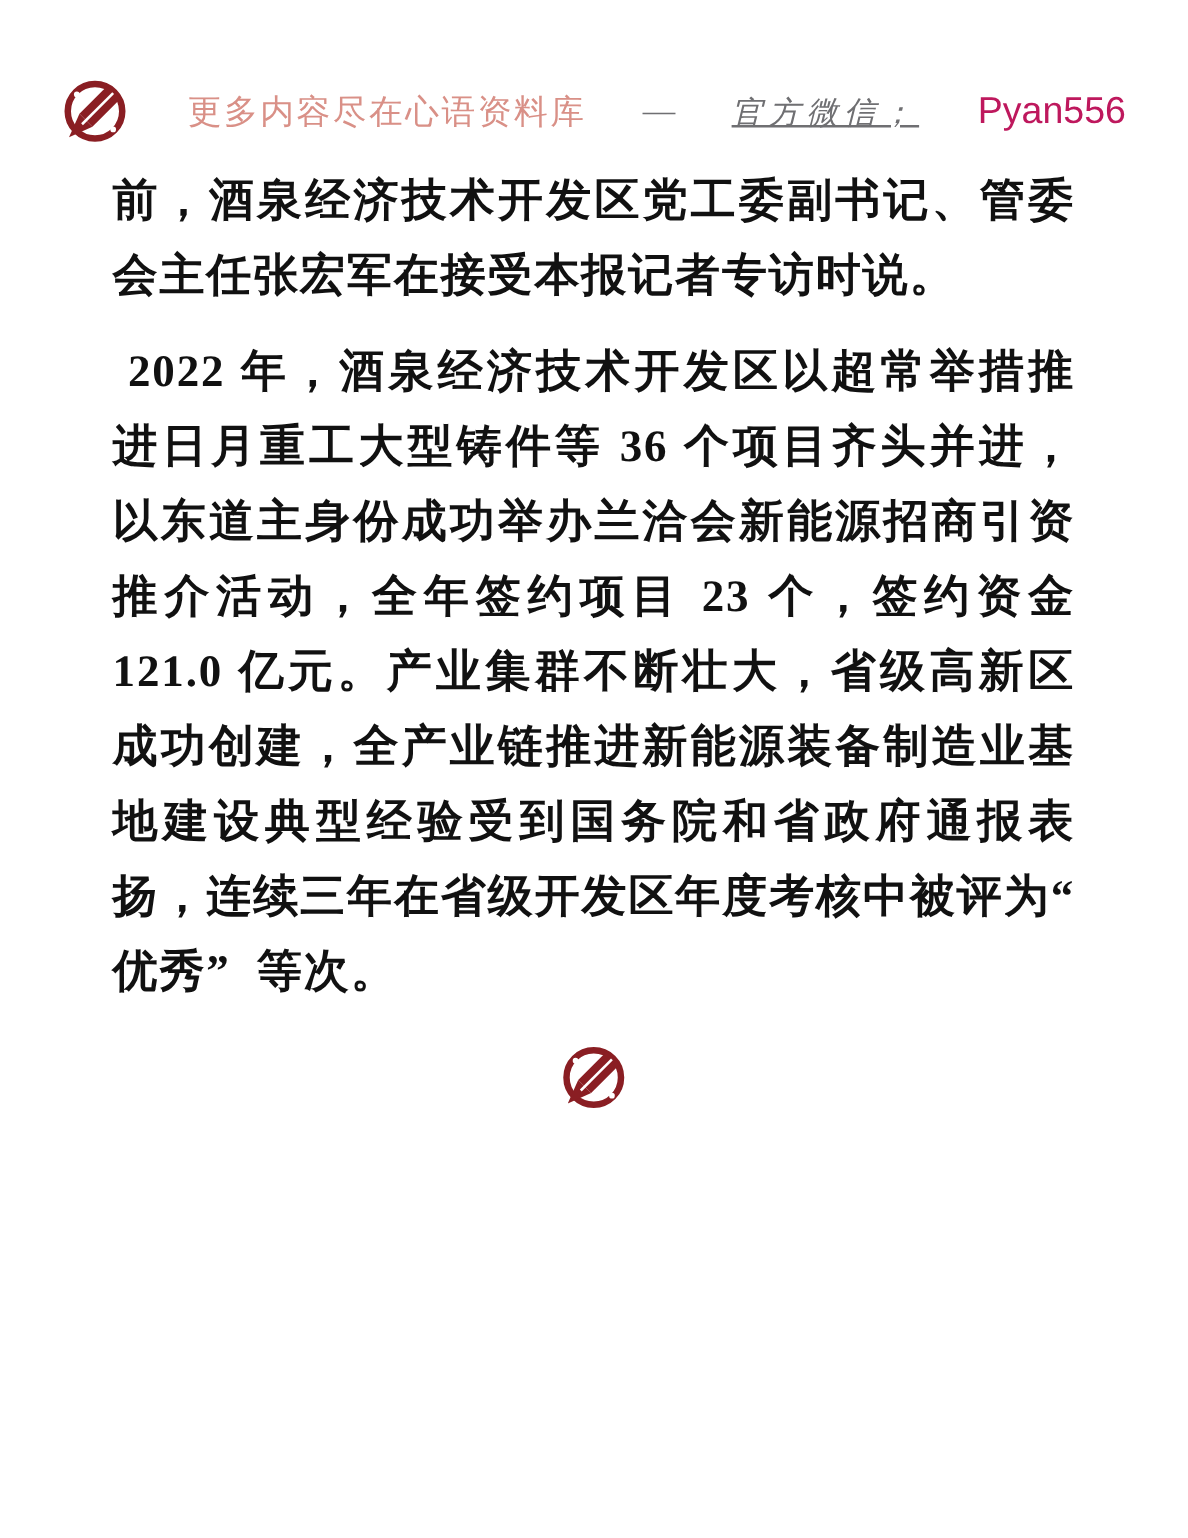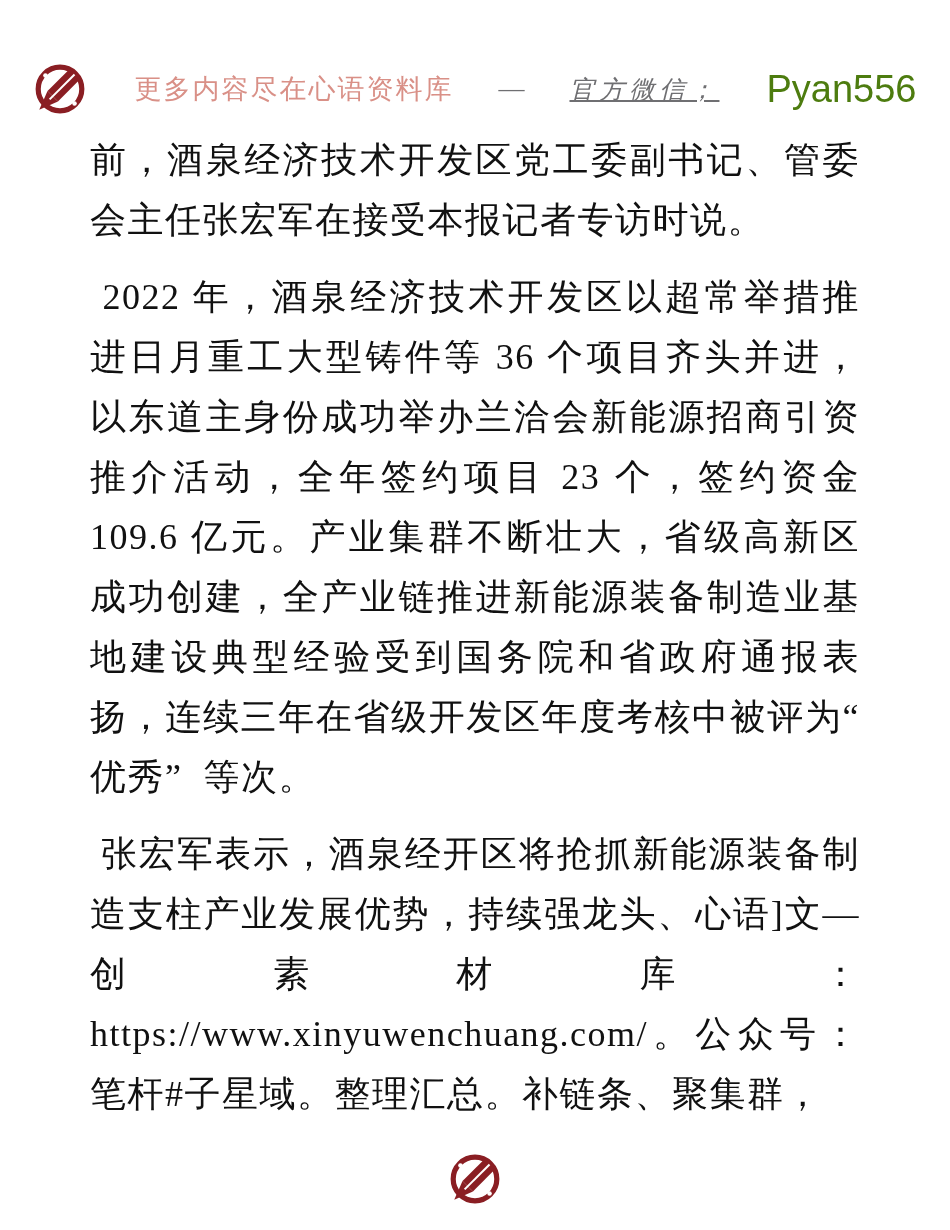--- a/index.html
+++ b/index.html
@@ -47,39 +47,40 @@
   }
   .wechat-label {
     color: #6f6f72;
     font-size: 25px;
     font-style: italic;
     letter-spacing: 5px;
     white-space: nowrap;
     text-decoration: underline;
   }
   .wechat-id {
-    color: #4d7c0f;
-    font-size: 38px;
+    color: #be185d;
+    font-size: 30px;
     font-family: "Liberation Sans", "DejaVu Sans", sans-serif;
     white-space: nowrap;
   }
 
   
   .doc-body {
     margin: 12px 90px 0 90px;
     color: #111111;
     font-size: 36px;
     line-height: 60px;
     letter-spacing: 1.5px;
     text-align: justify;
     text-justify: inter-character;
   }
   .doc-body p {
     margin: 0 0 17px 0;
     white-space: pre-wrap;
+    font-weight: bold;
   }
 </style>
 </head>
 <body>
 
 <div class="page">
 
   <div class="watermark watermark--header">
     <span class="logo-wrap">
       <svg width="54" height="54" viewBox="0 0 52 52" aria-hidden="true">
@@ -92,22 +93,21 @@
       </svg>
     </span>
     <span class="brand-text">更多内容尽在心语资料库</span>
     <span class="dash-sep">—</span>
     <span class="wechat-label">官方微信；</span>
     <span class="wechat-id">Pyan556</span>
   </div>
 
   <div class="doc-body">
     <p>前，酒泉经济技术开发区党工委副书记、管委会主任张宏军在接受本报记者专访时说。</p>
-    <p> 2022 年，酒泉经济技术开发区以超常举措推进日月重工大型铸件等 36 个项目齐头并进，以东道主身份成功举办兰洽会新能源招商引资推介活动，全年签约项目 23 个，签约资金 109.6 亿元。产业集群不断壮大，省级高新区成功创建，全产业链推进新能源装备制造业基地建设典型经验受到国务院和省政府通报表扬，连续三年在省级开发区年度考核中被评为“ 优秀”  等次。</p>
-    <p> 张宏军表示，酒泉经开区将抢抓新能源装备制造支柱产业发展优势，持续强龙头、心语]文—创素材库：https://www.xinyuwenchuang.com/。公众号：笔杆#子星域。整理汇总。补链条、聚集群，</p>
+    <p> 2022 年，酒泉经济技术开发区以超常举措推进日月重工大型铸件等 36 个项目齐头并进，以东道主身份成功举办兰洽会新能源招商引资推介活动，全年签约项目 23 个，签约资金 121.0 亿元。产业集群不断壮大，省级高新区成功创建，全产业链推进新能源装备制造业基地建设典型经验受到国务院和省政府通报表扬，连续三年在省级开发区年度考核中被评为“ 优秀”  等次。</p>
   </div>
 
   <div class="watermark watermark--footer">
     <span class="logo-wrap">
       <svg width="54" height="54" viewBox="0 0 52 52" aria-hidden="true">
         <circle cx="26" cy="26" r="21" fill="none" stroke="#8a1e23" stroke-width="5"></circle>
         <path d="M36 6 L46 16 L24 38 L14 28 Z" fill="#8a1e23"></path>
         <path d="M14 28 L24 38 L6 46 Z" fill="#8a1e23"></path>
         <line x1="40" y1="12" x2="16" y2="36" stroke="#ffffff" stroke-width="2"></line>
         <circle cx="12" cy="13" r="2.2" fill="#ffffff"></circle>

